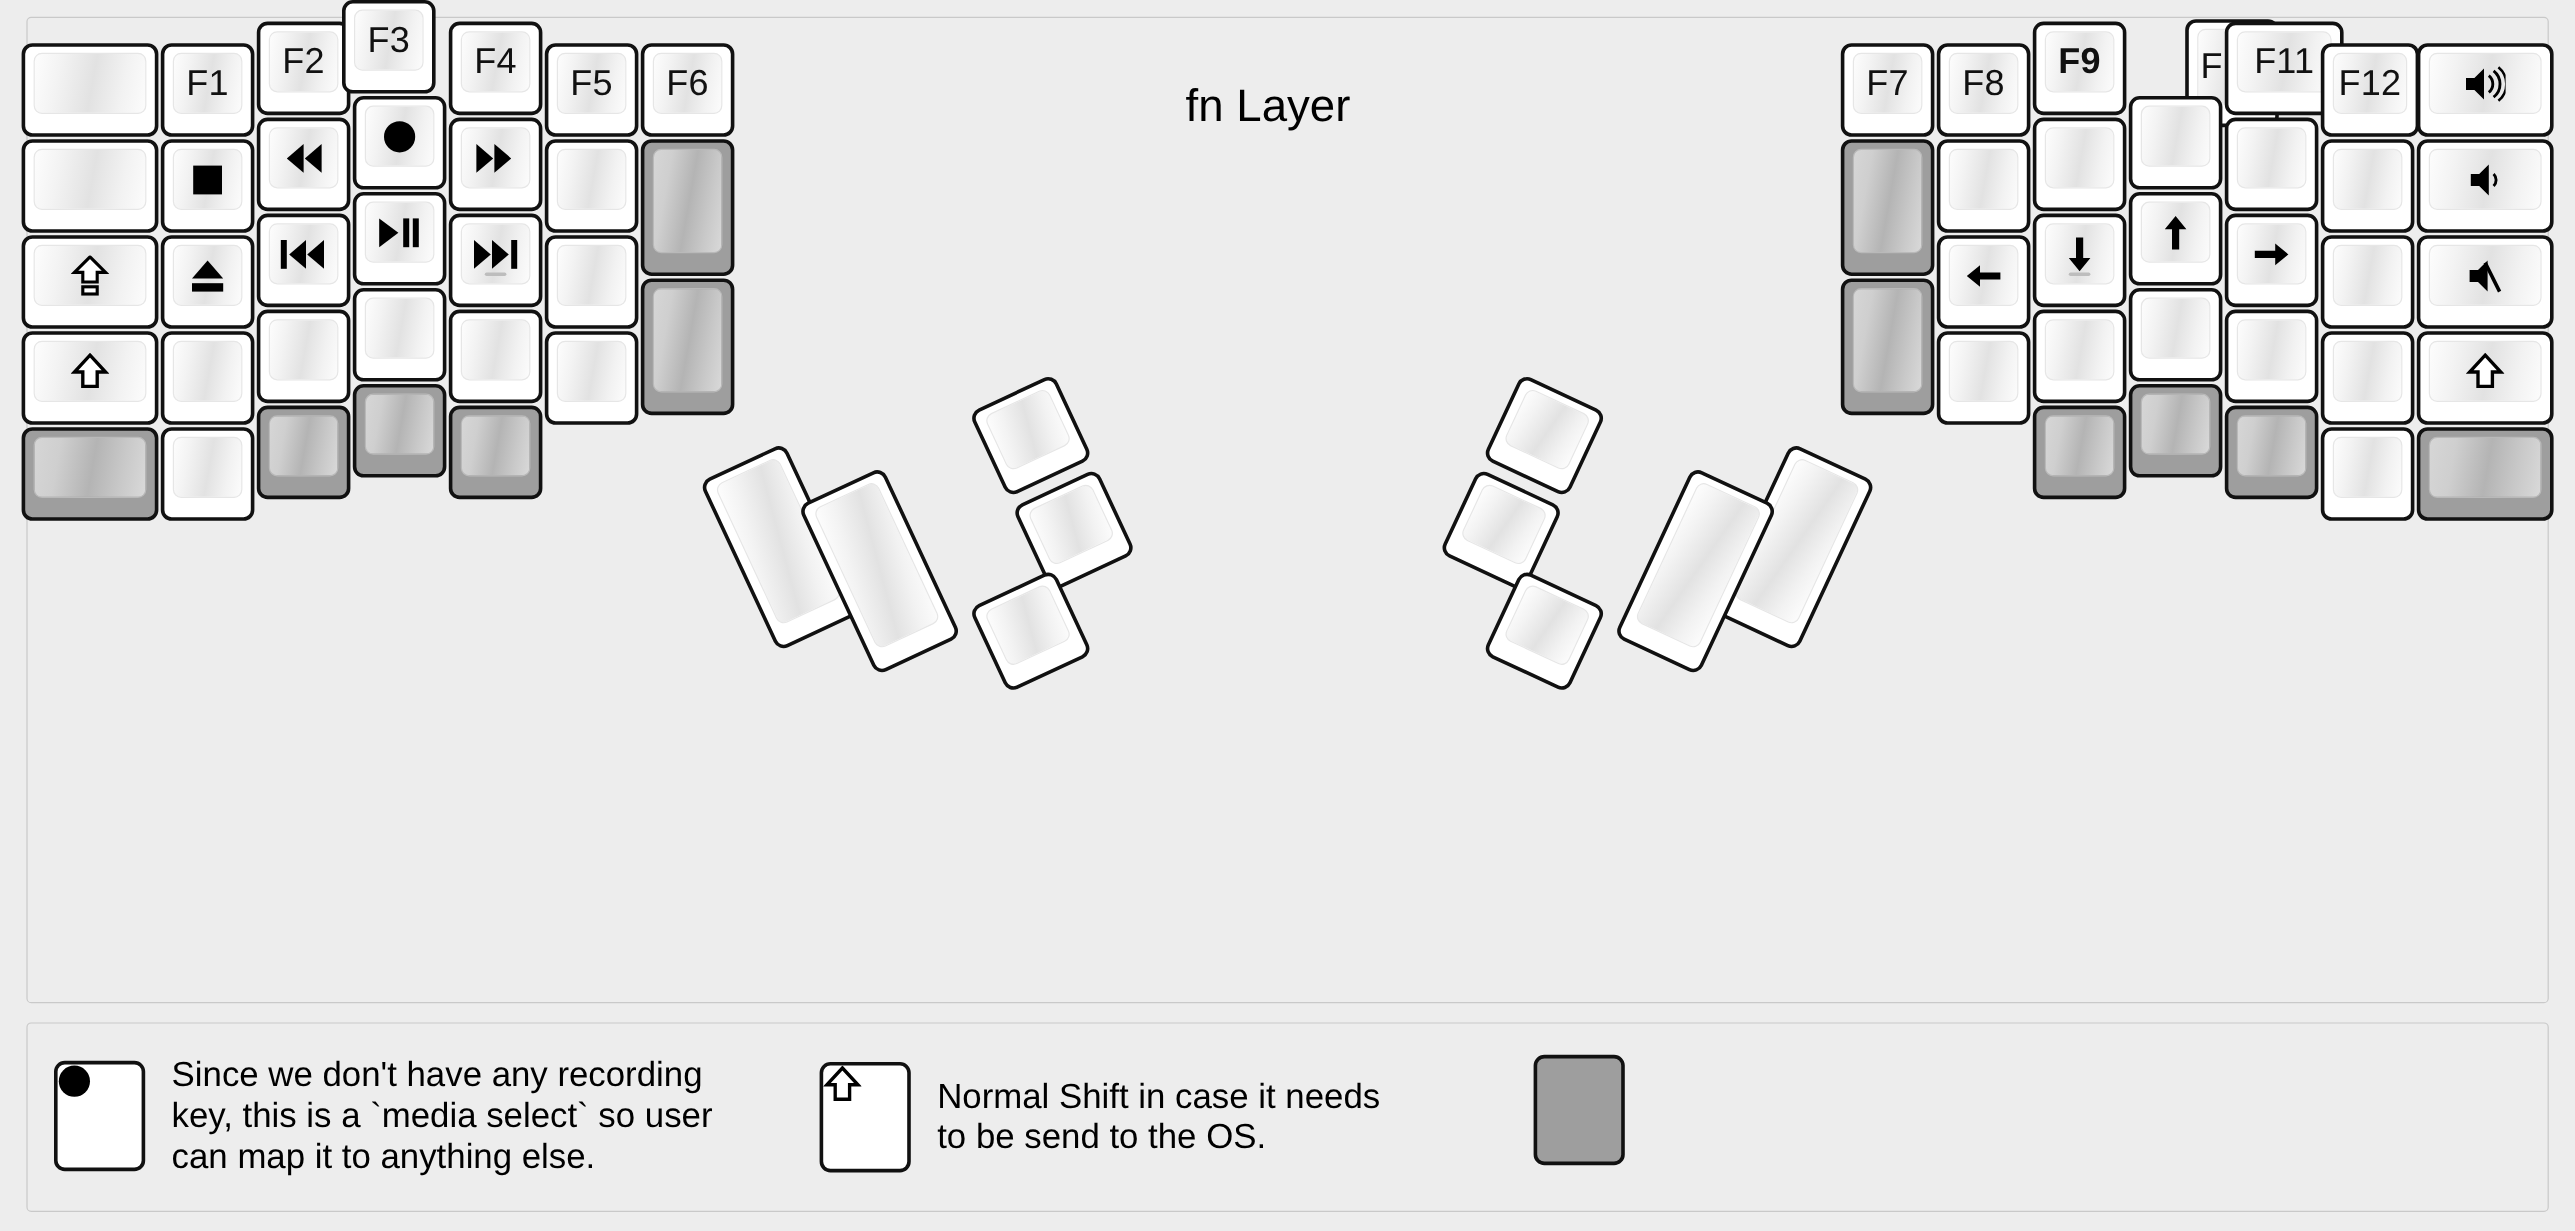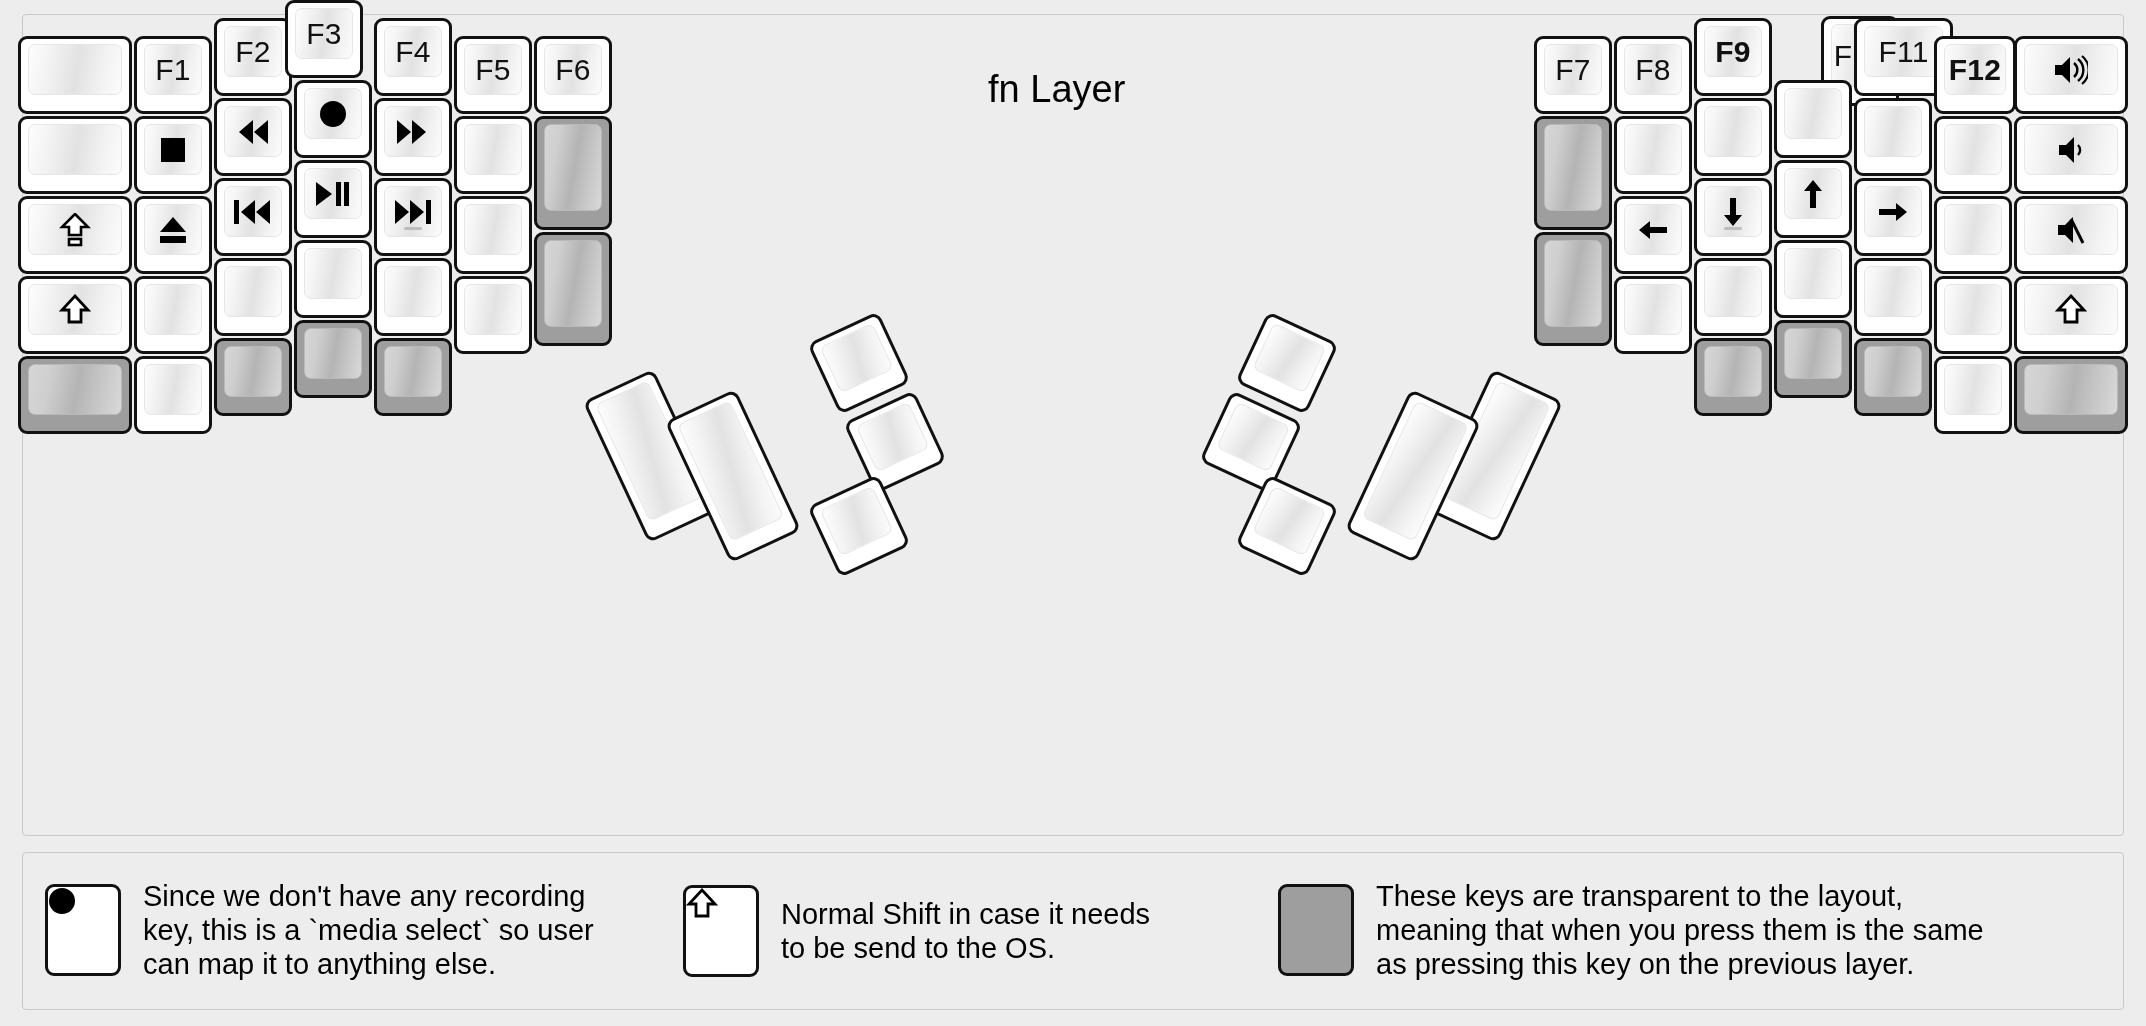--- a/index.html
+++ b/index.html
@@ -108,23 +108,20 @@
                 <path d="M16,2 L29,16 L22,16 L22,28 L10,28 L10,16 L3,16 Z" fill="#fff" stroke="#000" stroke-width="2.8"></path>
               </svg></span></div>
         </div>
         <div class="lg-text">Normal Shift in case it needs
 to be send to the OS.</div>
       </div>
       <div class="lg-item" style="left: 1255px; top: 26px;">
         <div class="lg-key trans">
           <div class="cap"></div>
         </div>
-        <div class="lg-text">These keys are transparent to the layout,
-meaning that when you press them is the same
-as pressing this key on the previous layer.</div>
       </div>
     </div>
   <div id="title" style="left: 988px; top: 52px; margin-top: 16px;">fn Layer</div>
 <div class="key" style="left: 18px; top: 36px; width: 114px; height: 78px;">
       <div class="cap"></div>
     </div>
     <div class="key" style="left: 18px; top: 116px; width: 114px; height: 78px;">
       <div class="cap"></div>
     </div>
     <div class="key" style="left: 18px; top: 196px; width: 114px; height: 78px;">
@@ -394,21 +391,21 @@
           </svg>
         </span>
       </div>
     </div>
     <div class="key" style="left: 1854px; top: 258px; width: 78px; height: 78px;">
       <div class="cap"></div>
     </div>
     <div class="key trans" style="left: 1854px; top: 338px; width: 78px; height: 78px;">
       <div class="cap"></div>
     </div>
-    <div class="key" style="left: 1934px; top: 36px; width: 82px; height: 78px; font-weight: bold;">
+    <div class="key" style="left: 1934px; top: 36px; width: 82px; height: 78px;">
       <div class="cap">
         <span class="lbl ftxt">F12</span>
       </div>
     </div>
     <div class="key" style="left: 1934px; top: 116px; width: 78px; height: 78px;">
       <div class="cap"></div>
     </div>
     <div class="key" style="left: 1934px; top: 196px; width: 78px; height: 78px;">
       <div class="cap"></div>
     </div>

